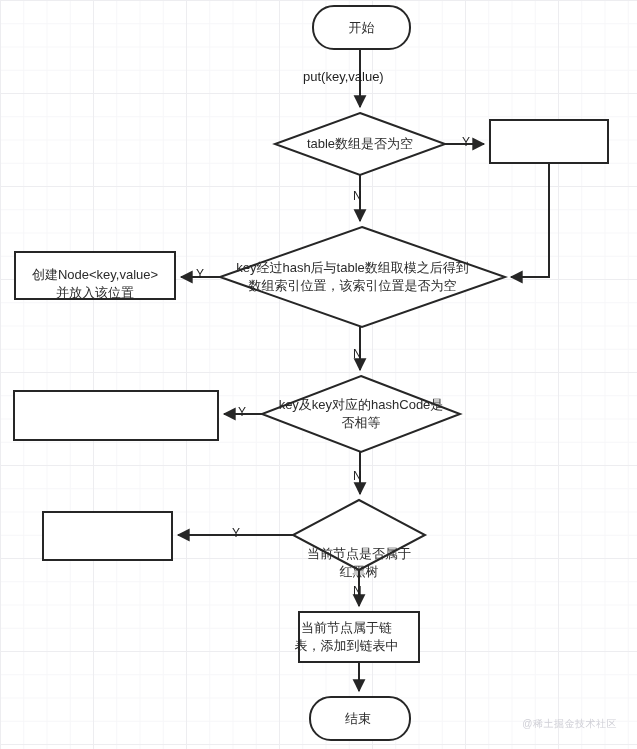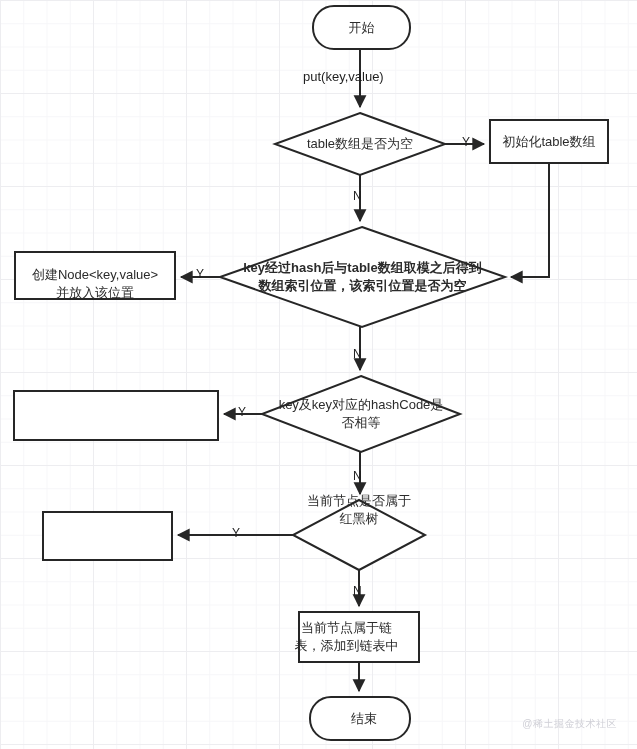--- a/index.html
+++ b/index.html
@@ -114,40 +114,39 @@
       <path d="M 293,535 L 178,535"></path>
       <path d="M 359,570 L 359,606"></path>
       <path d="M 359,662 L 359,691"></path>
     </g>
   </svg>
 
   <div class="node-label" style="left:313px; top:6px; width:97px; height:43px; display:flex; align-items:center; justify-content:center;">开始</div>
 
   <div class="node-label" style="left:275px; top:113px; width:170px; height:62px; display:flex; align-items:center; justify-content:center;">table数组是否为空</div>
 
-  <div class="node-label" style="left:490px; top:120px; width:118px; height:43px; display:flex; align-items:center; justify-content:center;">初始化table数组</div>
 
-  <div class="node-label" style="left:215px; top:227px; width:295px; height:100px; display:flex; align-items:center; justify-content:center;font-weight:bold;">key经过hash后与table数组取模之后得到
+  <div class="node-label" style="left:205px; top:227px; width:295px; height:100px; display:flex; align-items:center; justify-content:center;">key经过hash后与table数组取模之后得到
 数组索引位置，该索引位置是否为空</div>
 
   <div class="node-label" style="left:15px; top:260px; width:160px; height:47px; display:flex; align-items:center; justify-content:center;">创建Node&lt;key,value&gt;
 并放入该位置</div>
 
   <div class="node-label" style="left:252px; top:376px; width:218px; height:76px; display:flex; align-items:center; justify-content:center;">key及key对应的hashCode是
 否相等</div>
 
 
-  <div class="node-label" style="left:285px; top:476px; width:148px; height:70px; display:flex; align-items:center; justify-content:center;font-family:Liberation Mono, monospace;">当前节点是否属于
+  <div class="node-label" style="left:285px; top:528px; width:148px; height:70px; display:flex; align-items:center; justify-content:center;">当前节点是否属于
 红黑树</div>
 
 
   <div class="node-label" style="left:299px; top:612px; width:95px; height:50px; display:flex; align-items:center; justify-content:center;">当前节点属于链
 表，添加到链表中</div>
 
-  <div class="node-label" style="left:310px; top:697px; width:108px; height:43px; display:flex; align-items:center; justify-content:center;">结束</div>
+  <div class="node-label" style="left:292px; top:697px; width:108px; height:43px; display:flex; align-items:center; justify-content:center;padding-left:12px;">结束</div>
 
   <div class="edge-label boxed" style="left:303px; top:70px;">put(key,value)</div>
 
   <div class="edge-label" style="left:462px; top:136px;">Y</div>
 
   <div class="edge-label" style="left:353px; top:190px;">N</div>
 
   <div class="edge-label" style="left:196px; top:268px;">Y</div>
 
   <div class="edge-label" style="left:353px; top:348px;">N</div>

